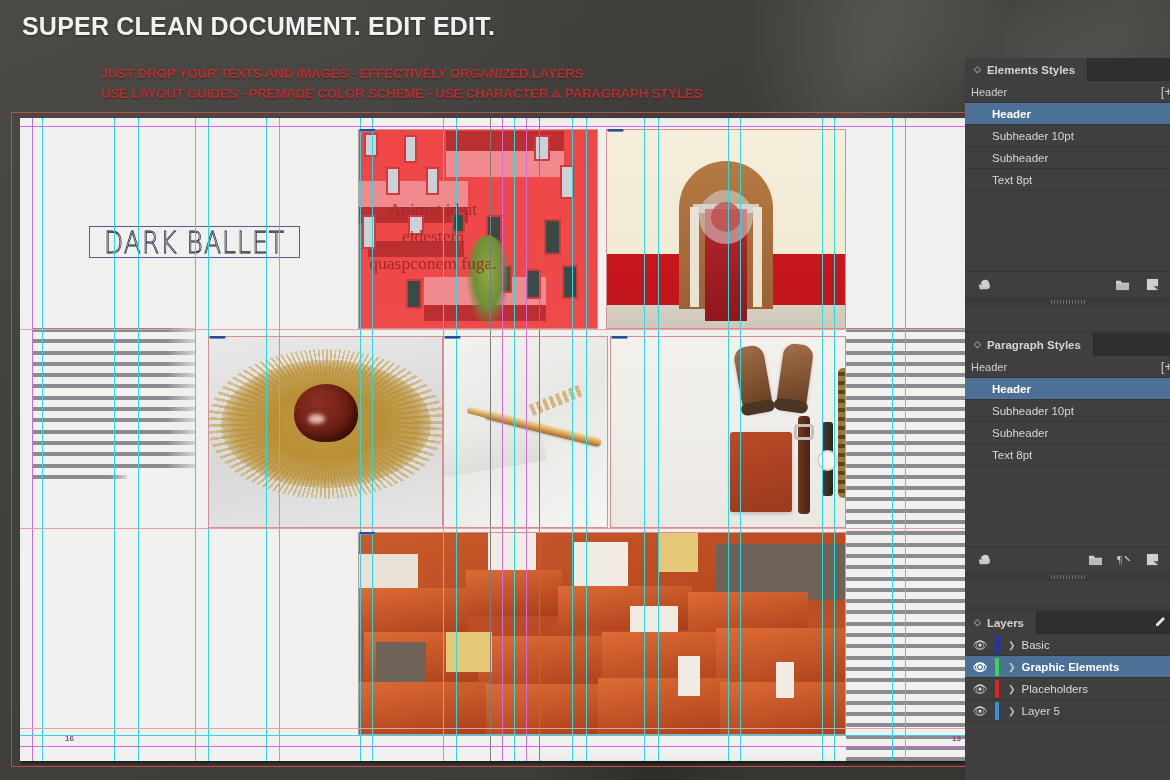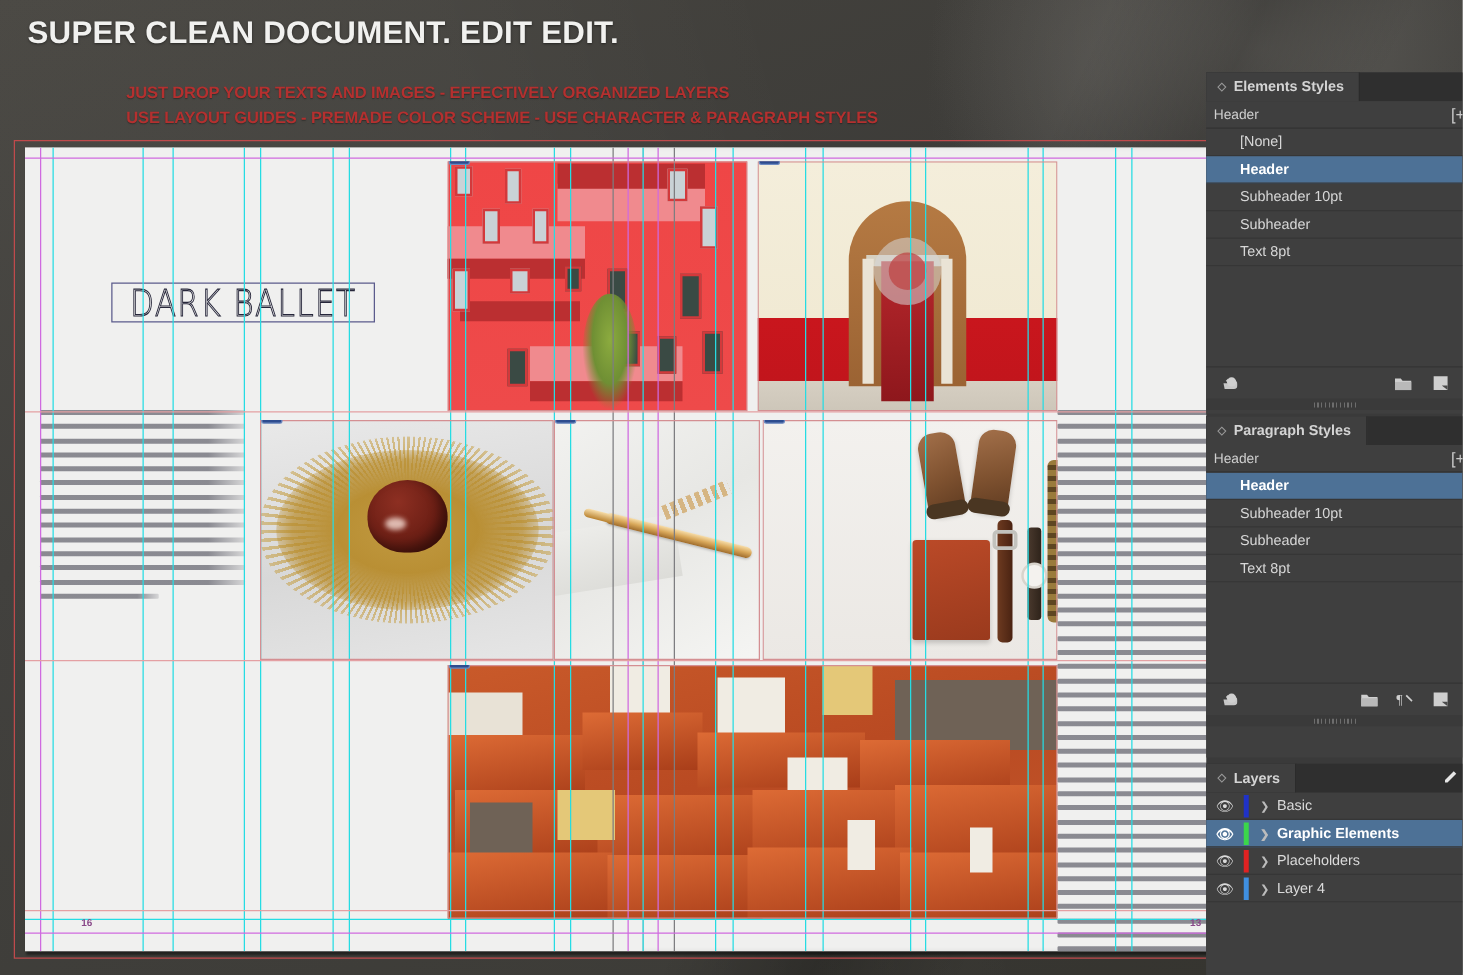--- a/index.html
+++ b/index.html
@@ -482,20 +482,21 @@
         <div class="bldg w" style="left:418px; top:130px; width:18px; height:36px;"></div>
       </div>
       <div class="badge"></div>
       <div class="frame"></div>
     </div>
 
     <div class="dark-ballet">
       <span>DARK BALLET</span>
     </div>
 
+    <div class="animet">Animet id ut eidestem quaspconem fuga.</div>
 
     <div class="txtcol" style="left:12px; top:210px; width:164px;">
       <div class="tline" style="width:100%"></div>
         <div class="tline" style="width:100%"></div>
       <div class="tline" style="width:100%"></div>
         <div class="tline" style="width:100%"></div>
       <div class="tline" style="width:100%"></div>
         <div class="tline" style="width:100%"></div>
       <div class="tline" style="width:100%"></div>
         <div class="tline" style="width:100%"></div>
@@ -598,23 +599,20 @@
       <div class="panel-tab">
         <span class="tab-grip">◇</span>
         <span>Elements Styles</span>
       </div>
     </div>
     <div class="panel-head">
       <span>Header</span>
       <span class="head-plus">[+</span>
     </div>
     <div class="slist">
-      <div class="srow">
-          <span>[None]</span>
-        </div>
       <div class="srow sel">
           <span>Header</span>
         </div>
       <div class="srow">
           <span>Subheader 10pt</span>
         </div>
       <div class="srow">
           <span>Subheader</span>
         </div>
       <div class="srow">
@@ -712,18 +710,18 @@
       <div class="lrow">
         <span class="eye">👁</span>
         <span class="swatch" style="background:#e02222"></span>
         <span class="arrow">❯</span>
         <span>Placeholders</span>
       </div>
       <div class="lrow">
         <span class="eye">👁</span>
         <span class="swatch" style="background:#3f8fe0"></span>
         <span class="arrow">❯</span>
-        <span>Layer 4</span>
+        <span>Layer 5</span>
       </div>
     </div>
     <div class="panel-body-fill" style="height:56px;"></div>
   </div>
 </div>
 
 </body></html>

